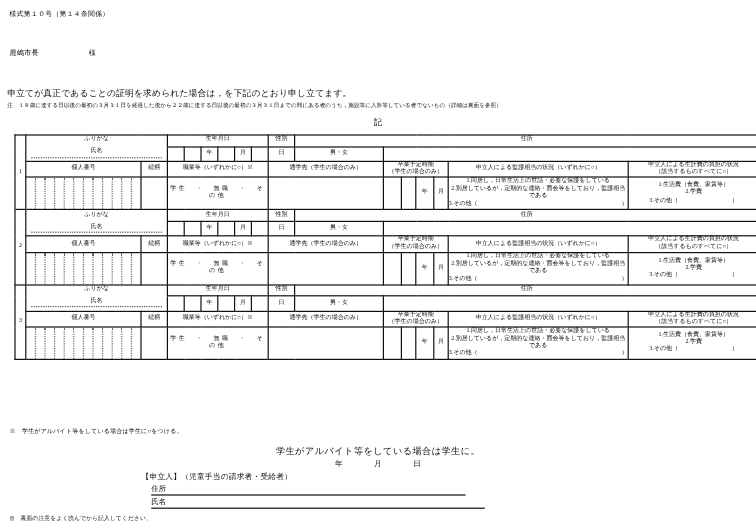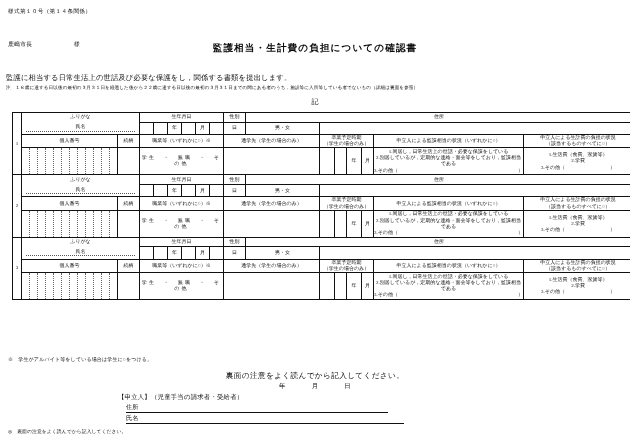--- a/index.html
+++ b/index.html
@@ -60,25 +60,24 @@
   .addr-row{left:126px;top:403px;width:190px;height:11px;}
   .name-row{left:126px;top:414px;width:216px;height:11px;}
   .bottomnote{position:absolute;left:8px;top:428px;font-size:4.8px;letter-spacing:.1px;}
 </style>
 </head>
 <body>
 
 <div class="page">
 
   <div class="formcode">様式第１０号（第１４条関係）</div>
-  <div class="doctitle">監護相当・生計費の負担についての確認書</div>
   <div class="addressee">鹿嶋市長</div>
   <div class="addressee-sama">様</div>
 
-  <div class="body-para2">監護に相当する日常生活上の世話及び必要な保護をし，関係する書類を提出します。</div>
+  <div class="body-para2">申立てが真正であることの証明を求められた場合は，を下記のとおり申し立てます。</div>
   <div class="note">注　１８歳に達する日以後の最初の３月３１日を経過した後から２２歳に達する日以後の最初の３月３１日までの間にある者のうち，施設等に入所等している者でないもの（詳細は裏面を参照）</div>
   <div class="ki">記</div>
 
   <table class="tbl">
     <colgroup>
       <col style="width:9px">
       <col style="width:96px">
       <col style="width:22px">
       <col style="width:14px">
       <col style="width:14px">
@@ -319,21 +318,21 @@
           <div>1.生活費（食費、家賃等）</div>
           <div>2.学費</div>
           <div>3.その他（　　　　　　　　　）</div>
         </td>
       </tr>
 
     </tbody>
   </table>
 
   <div class="footnote">※　学生がアルバイト等をしている場合は学生に○をつける。</div>
-  <div class="confirm">裏面の注意をよく読んでから記入してください。</div>
+  <div class="confirm">学生がアルバイト等をしている場合は学生に。</div>
 
   <div class="ymd">
     <span class="y">年</span><span class="m">月</span><span class="d">日</span>
   </div>
 
   <div class="applicant">【申立人】（児童手当の請求者・受給者）</div>
 
   <div class="fld addr-row">
     <span class="lab">住所</span>
     <span class="ln" style="left:0;width:262px;bottom:1px;"></span>

